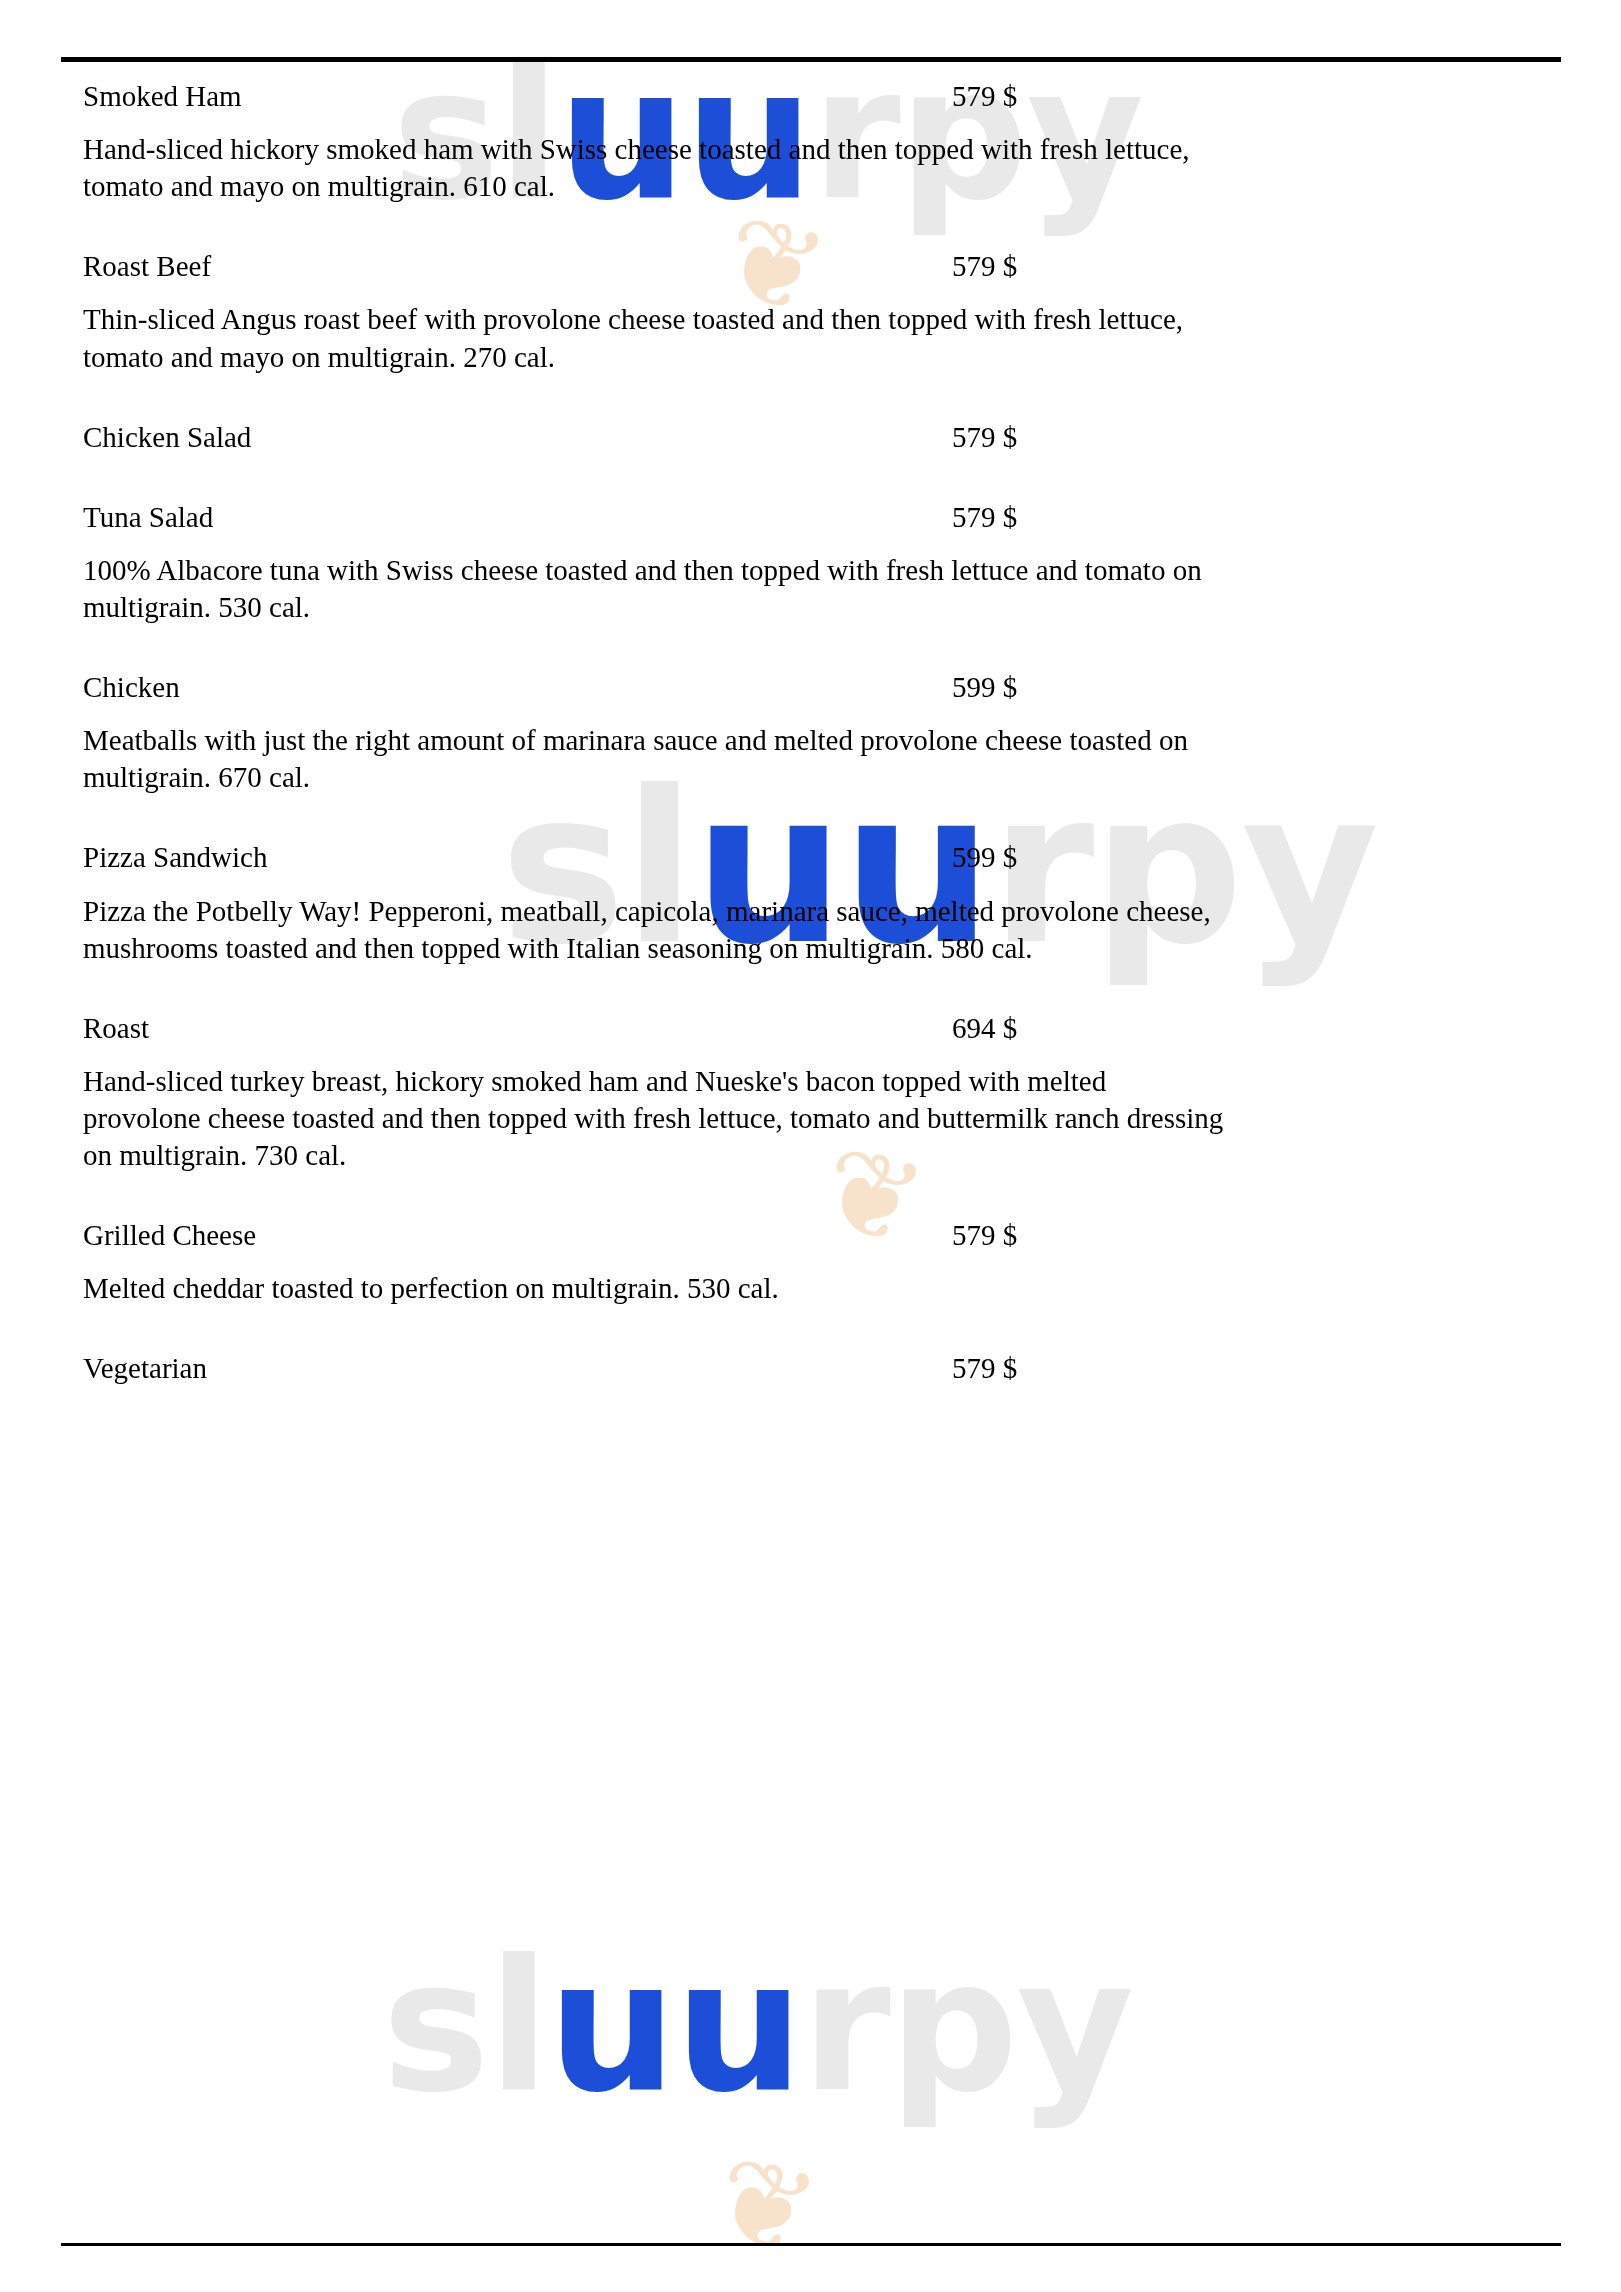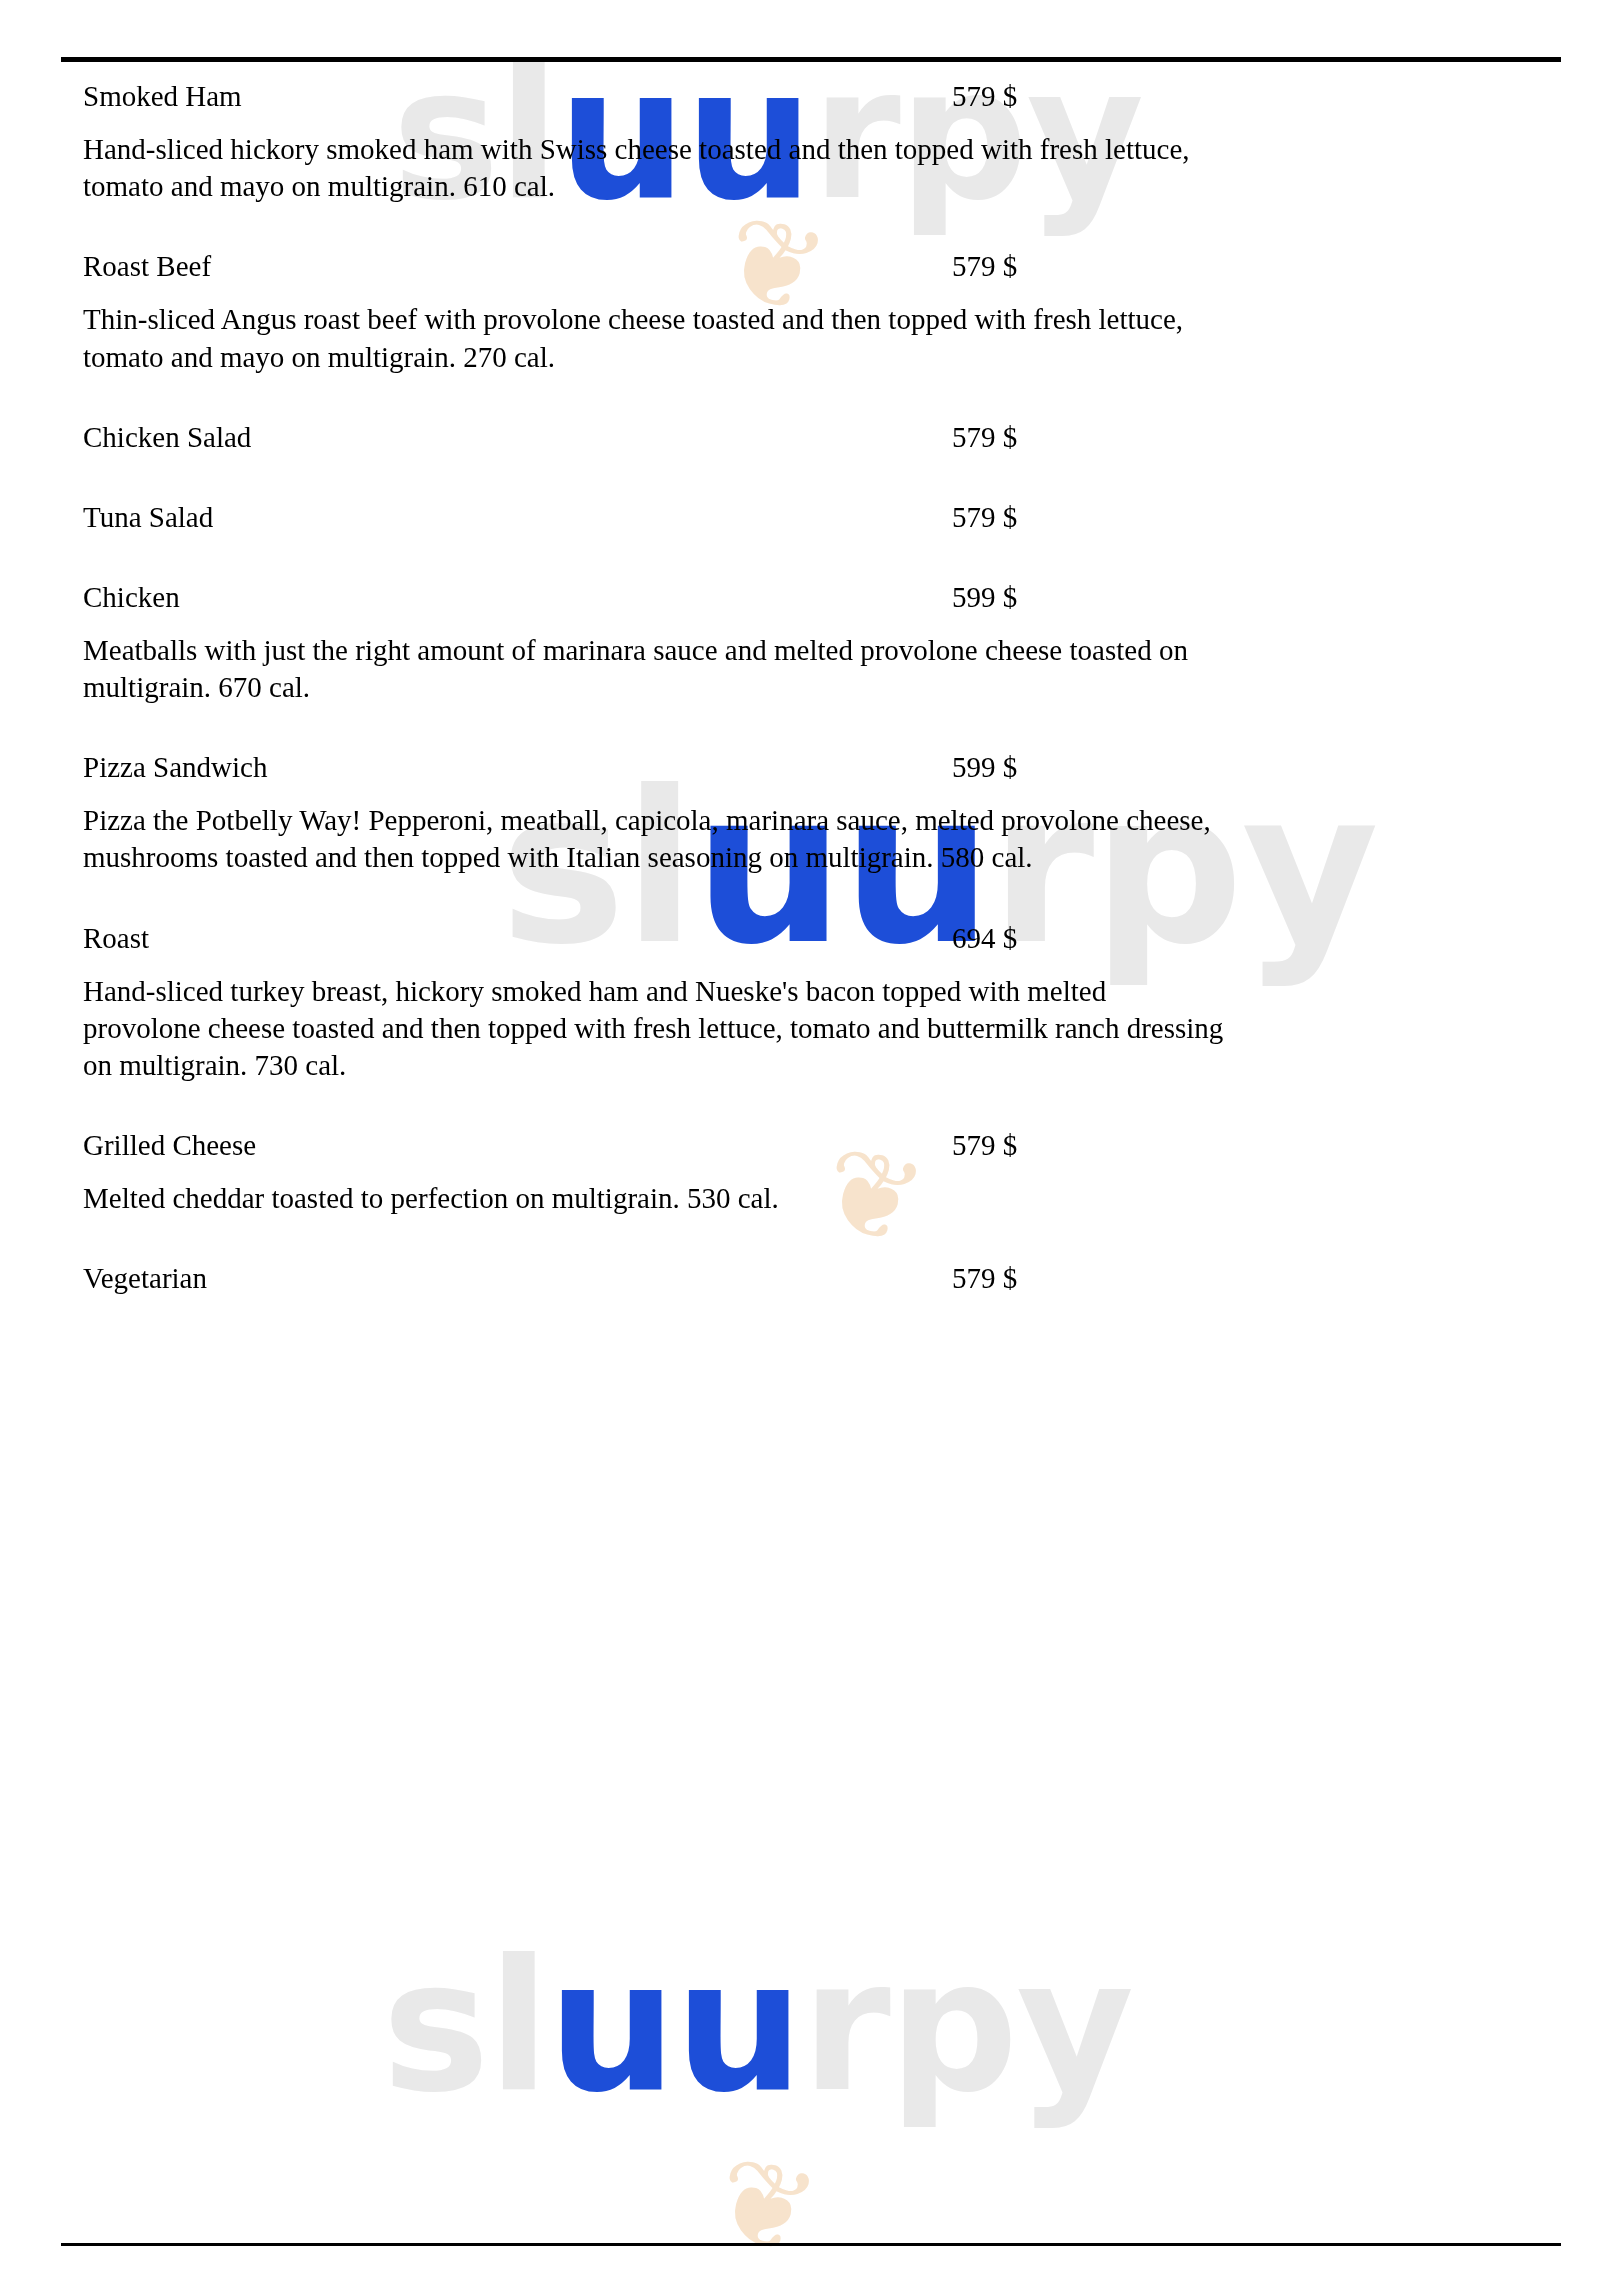--- a/index.html
+++ b/index.html
@@ -177,20 +177,21 @@
         <div class="item-name">Chicken Salad</div>
         <div class="item-price">579 $</div>
       </div>
     </div>
 
     <div class="menu-item">
       <div class="item-row">
         <div class="item-name">Tuna Salad</div>
         <div class="item-price">579 $</div>
       </div>
+      <div class="item-desc">100% Albacore tuna with Swiss cheese toasted and then topped with fresh lettuce and tomato on multigrain. 530 cal.</div>
     </div>
 
     <div class="menu-item">
       <div class="item-row">
         <div class="item-name">Chicken</div>
         <div class="item-price">599 $</div>
       </div>
       <div class="item-desc">Meatballs with just the right amount of marinara sauce and melted provolone cheese toasted on multigrain. 670 cal.</div>
     </div>
 

